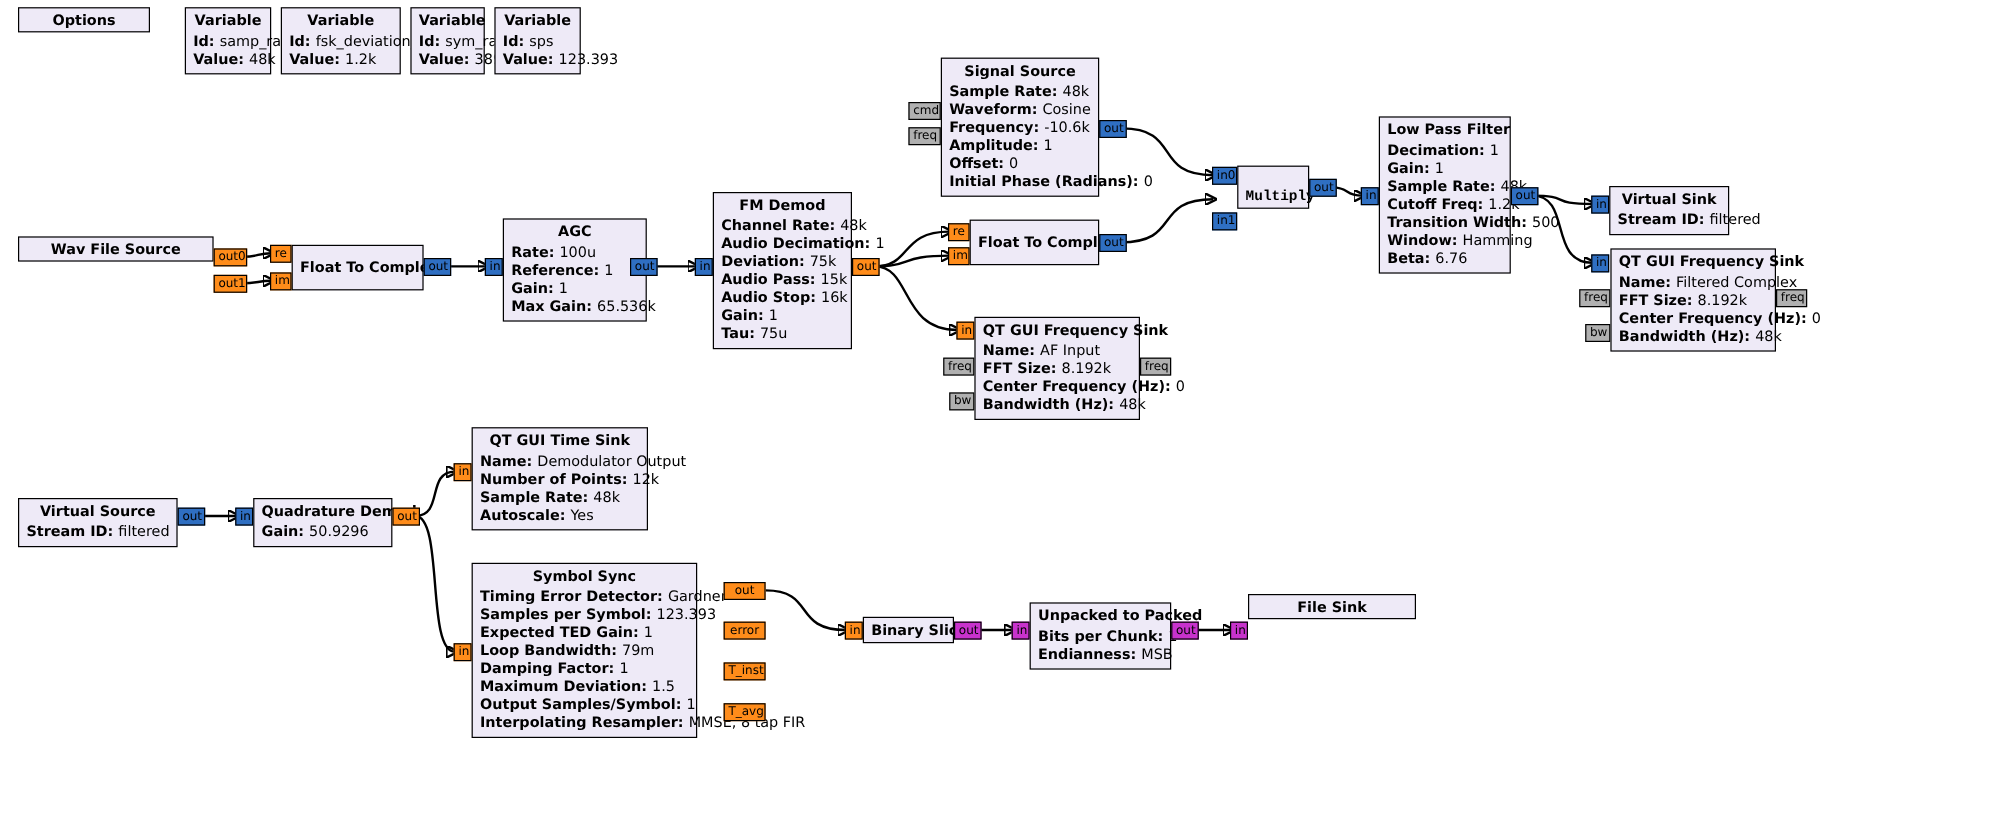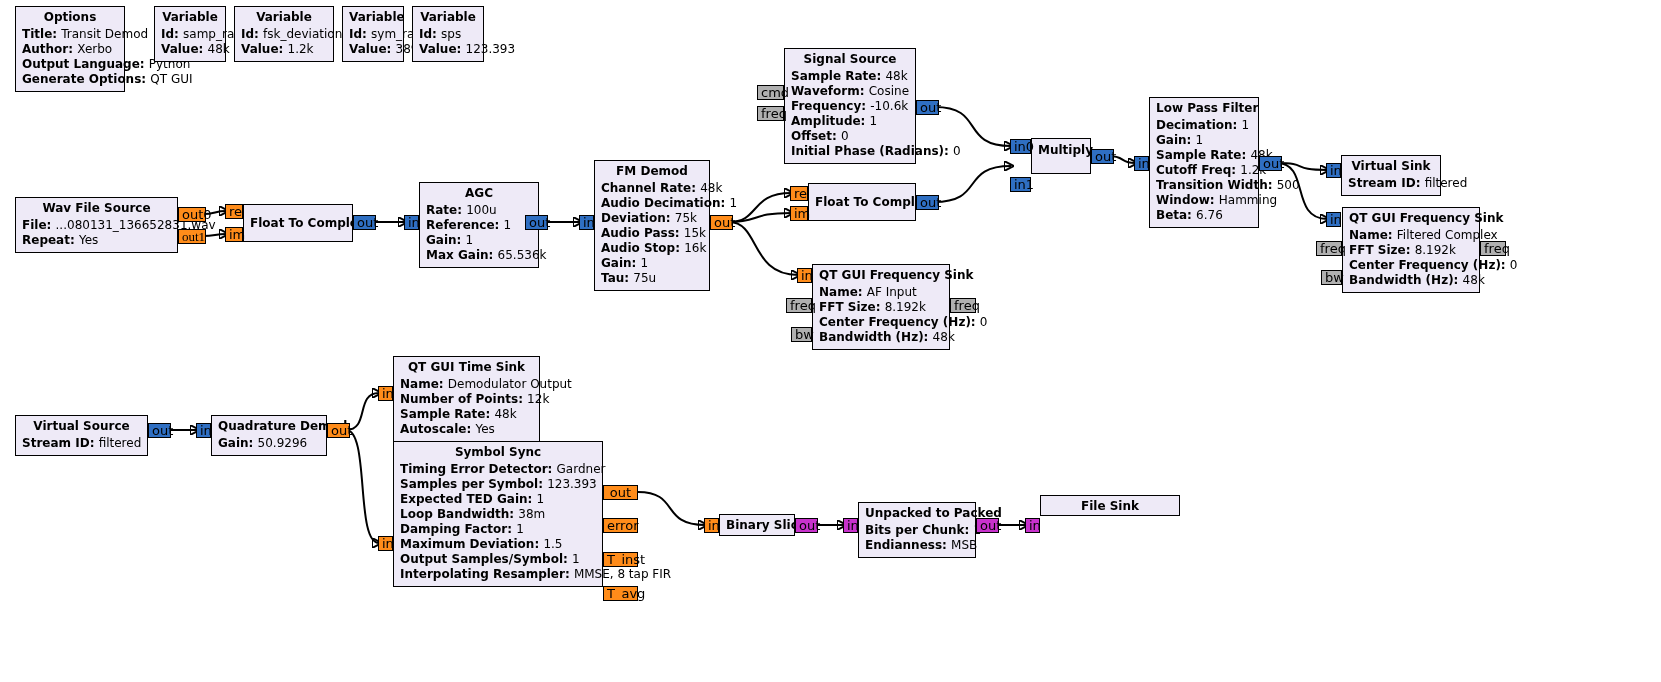--- a/index.html
+++ b/index.html
@@ -38,21 +38,21 @@
   }
   .block .prop { white-space: nowrap; line-height: 15px; }
   .block .prop .k { font-weight: bold; }
   .block .prop .v { font-weight: normal; }
 
   .port {
     position: absolute;
     height: 15px;
     box-sizing: border-box;
     border: 1px solid #000;
-    font-size: 13px;
+    font-size: 10px;
     line-height: 13px;
     padding: 0 3px;
     text-align: center;
     z-index: 3;
     user-select: none;
   }
   .port.blue   { background: #2f6fc2; color: #000; }
   .port.orange { background: #ff8c1a; color: #000; }
   .port.grey   { background: #b0b0b0; color: #000; }
   .port.magenta{ background: #c832cc; color: #000; }
@@ -102,26 +102,20 @@
 
   <path d="M638,492 C680,492 660,525 705,525" marker-end="url(#arrow)"></path>
 
   <path d="M812,525 C828,525 828,525 844,525" marker-end="url(#arrow)"></path>
 
   <path d="M994,525 C1010,525 1010,525 1026,525" marker-end="url(#arrow)"></path>
 </svg>
 
 <div class="block" style="left:15px; top:6px; width:110px;">
   <div class="title">Options</div>
-  <div class="props">
-    <div class="prop"><span class="k">Title: </span><span class="v">Transit Demod</span></div>
-    <div class="prop"><span class="k">Author: </span><span class="v">Xerbo</span></div>
-    <div class="prop"><span class="k">Output Language: </span><span class="v">Python</span></div>
-    <div class="prop"><span class="k">Generate Options: </span><span class="v">QT GUI</span></div>
-  </div>
 </div>
 
 <div class="block" style="left:154px; top:6px; width:72px;">
   <div class="title">Variable</div>
   <div class="props">
     <div class="prop"><span class="k">Id: </span><span class="v">samp_rate</span></div>
     <div class="prop"><span class="k">Value: </span><span class="v">48k</span></div>
   </div>
 </div>
 <div class="block" style="left:234px; top:6px; width:100px;">
@@ -141,27 +135,23 @@
 <div class="block" style="left:412px; top:6px; width:72px;">
   <div class="title">Variable</div>
   <div class="props">
     <div class="prop"><span class="k">Id: </span><span class="v">sps</span></div>
     <div class="prop"><span class="k">Value: </span><span class="v">123.393</span></div>
   </div>
 </div>
 
 <div class="block" style="left:15px; top:197px; width:163px;">
   <div class="title">Wav File Source</div>
-  <div class="props">
-    <div class="prop"><span class="k">File: </span><span class="v">...080131_136652831.wav</span></div>
-    <div class="prop"><span class="k">Repeat: </span><span class="v">Yes</span></div>
-  </div>
 </div>
 <div class="port orange right" style="left:178px; top:207px; width:28px;">out0</div>
-<div class="port orange right" style="left:178px; top:229px; width:28px;font-family:Liberation Serif, serif;">out1</div>
+<div class="port orange right" style="left:178px; top:229px; width:28px;">out1</div>
 
 <div class="port orange left" style="left:225px; top:204px; width:18px;">re</div>
 <div class="port orange left" style="left:225px; top:227px; width:18px;">im</div>
 <div class="block" style="left:243px; top:204px; width:110px; height:38px;">
   <div class="title" style="padding-top:11px;">Float To Complex</div>
 </div>
 <div class="port blue right" style="left:353px; top:215px; width:23px;">out</div>
 
 <div class="port blue left" style="left:404px; top:215px; width:15px;">in</div>
 <div class="block" style="left:419px; top:182px; width:120px;">
@@ -222,21 +212,21 @@
     <div class="prop"><span class="k">FFT Size: </span><span class="v">8.192k</span></div>
     <div class="prop"><span class="k">Center Frequency (Hz): </span><span class="v">0</span></div>
     <div class="prop"><span class="k">Bandwidth (Hz): </span><span class="v">48k</span></div>
   </div>
 </div>
 <div class="port grey right" style="left:950px; top:298px; width:26px;">freq</div>
 
 <div class="port blue left" style="left:1010px; top:139px; width:21px;">in0</div>
 <div class="port blue left" style="left:1010px; top:159px; width:21px;margin-top:18px;">in1</div>
 <div class="block" style="left:1031px; top:138px; width:60px; height:36px;">
-  <div class="title" style="padding-top:4px;">Multiply</div>
+  <div class="title" style="padding-top:18px;font-family:Liberation Mono, monospace;">Multiply</div>
 </div>
 <div class="port blue right" style="left:1091px; top:149px; width:23px;">out</div>
 
 <div class="port blue left" style="left:1134px; top:156px; width:15px;">in</div>
 <div class="block" style="left:1149px; top:97px; width:110px;">
   <div class="title">Low Pass Filter</div>
   <div class="props">
     <div class="prop"><span class="k">Decimation: </span><span class="v">1</span></div>
     <div class="prop"><span class="k">Gain: </span><span class="v">1</span></div>
     <div class="prop"><span class="k">Sample Rate: </span><span class="v">48k</span></div>
@@ -292,27 +282,27 @@
   <div class="title">QT GUI Time Sink</div>
   <div class="props">
     <div class="prop"><span class="k">Name: </span><span class="v">Demodulator Output</span></div>
     <div class="prop"><span class="k">Number of Points: </span><span class="v">12k</span></div>
     <div class="prop"><span class="k">Sample Rate: </span><span class="v">48k</span></div>
     <div class="prop"><span class="k">Autoscale: </span><span class="v">Yes</span></div>
   </div>
 </div>
 
 <div class="port orange left" style="left:378px; top:536px; width:15px;">in</div>
-<div class="block" style="left:393px; top:441px; width:210px;">
+<div class="block" style="left:393px; top:469px; width:188px;">
   <div class="title">Symbol Sync</div>
   <div class="props">
     <div class="prop"><span class="k">Timing Error Detector: </span><span class="v">Gardner</span></div>
     <div class="prop"><span class="k">Samples per Symbol: </span><span class="v">123.393</span></div>
     <div class="prop"><span class="k">Expected TED Gain: </span><span class="v">1</span></div>
-    <div class="prop"><span class="k">Loop Bandwidth: </span><span class="v">38m</span></div>
+    <div class="prop"><span class="k">Loop Bandwidth: </span><span class="v">79m</span></div>
     <div class="prop"><span class="k">Damping Factor: </span><span class="v">1</span></div>
     <div class="prop"><span class="k">Maximum Deviation: </span><span class="v">1.5</span></div>
     <div class="prop"><span class="k">Output Samples/Symbol: </span><span class="v">1</span></div>
     <div class="prop"><span class="k">Interpolating Resampler: </span><span class="v">MMSE, 8 tap FIR</span></div>
   </div>
 </div>
 <div class="port orange right" style="left:603px; top:485px; width:35px;">out</div>
 <div class="port orange right" style="left:603px; top:518px; width:35px;">error</div>
 <div class="port orange right" style="left:603px; top:552px; width:35px;">T_inst</div>
 <div class="port orange right" style="left:603px; top:586px; width:35px;">T_avg</div>

